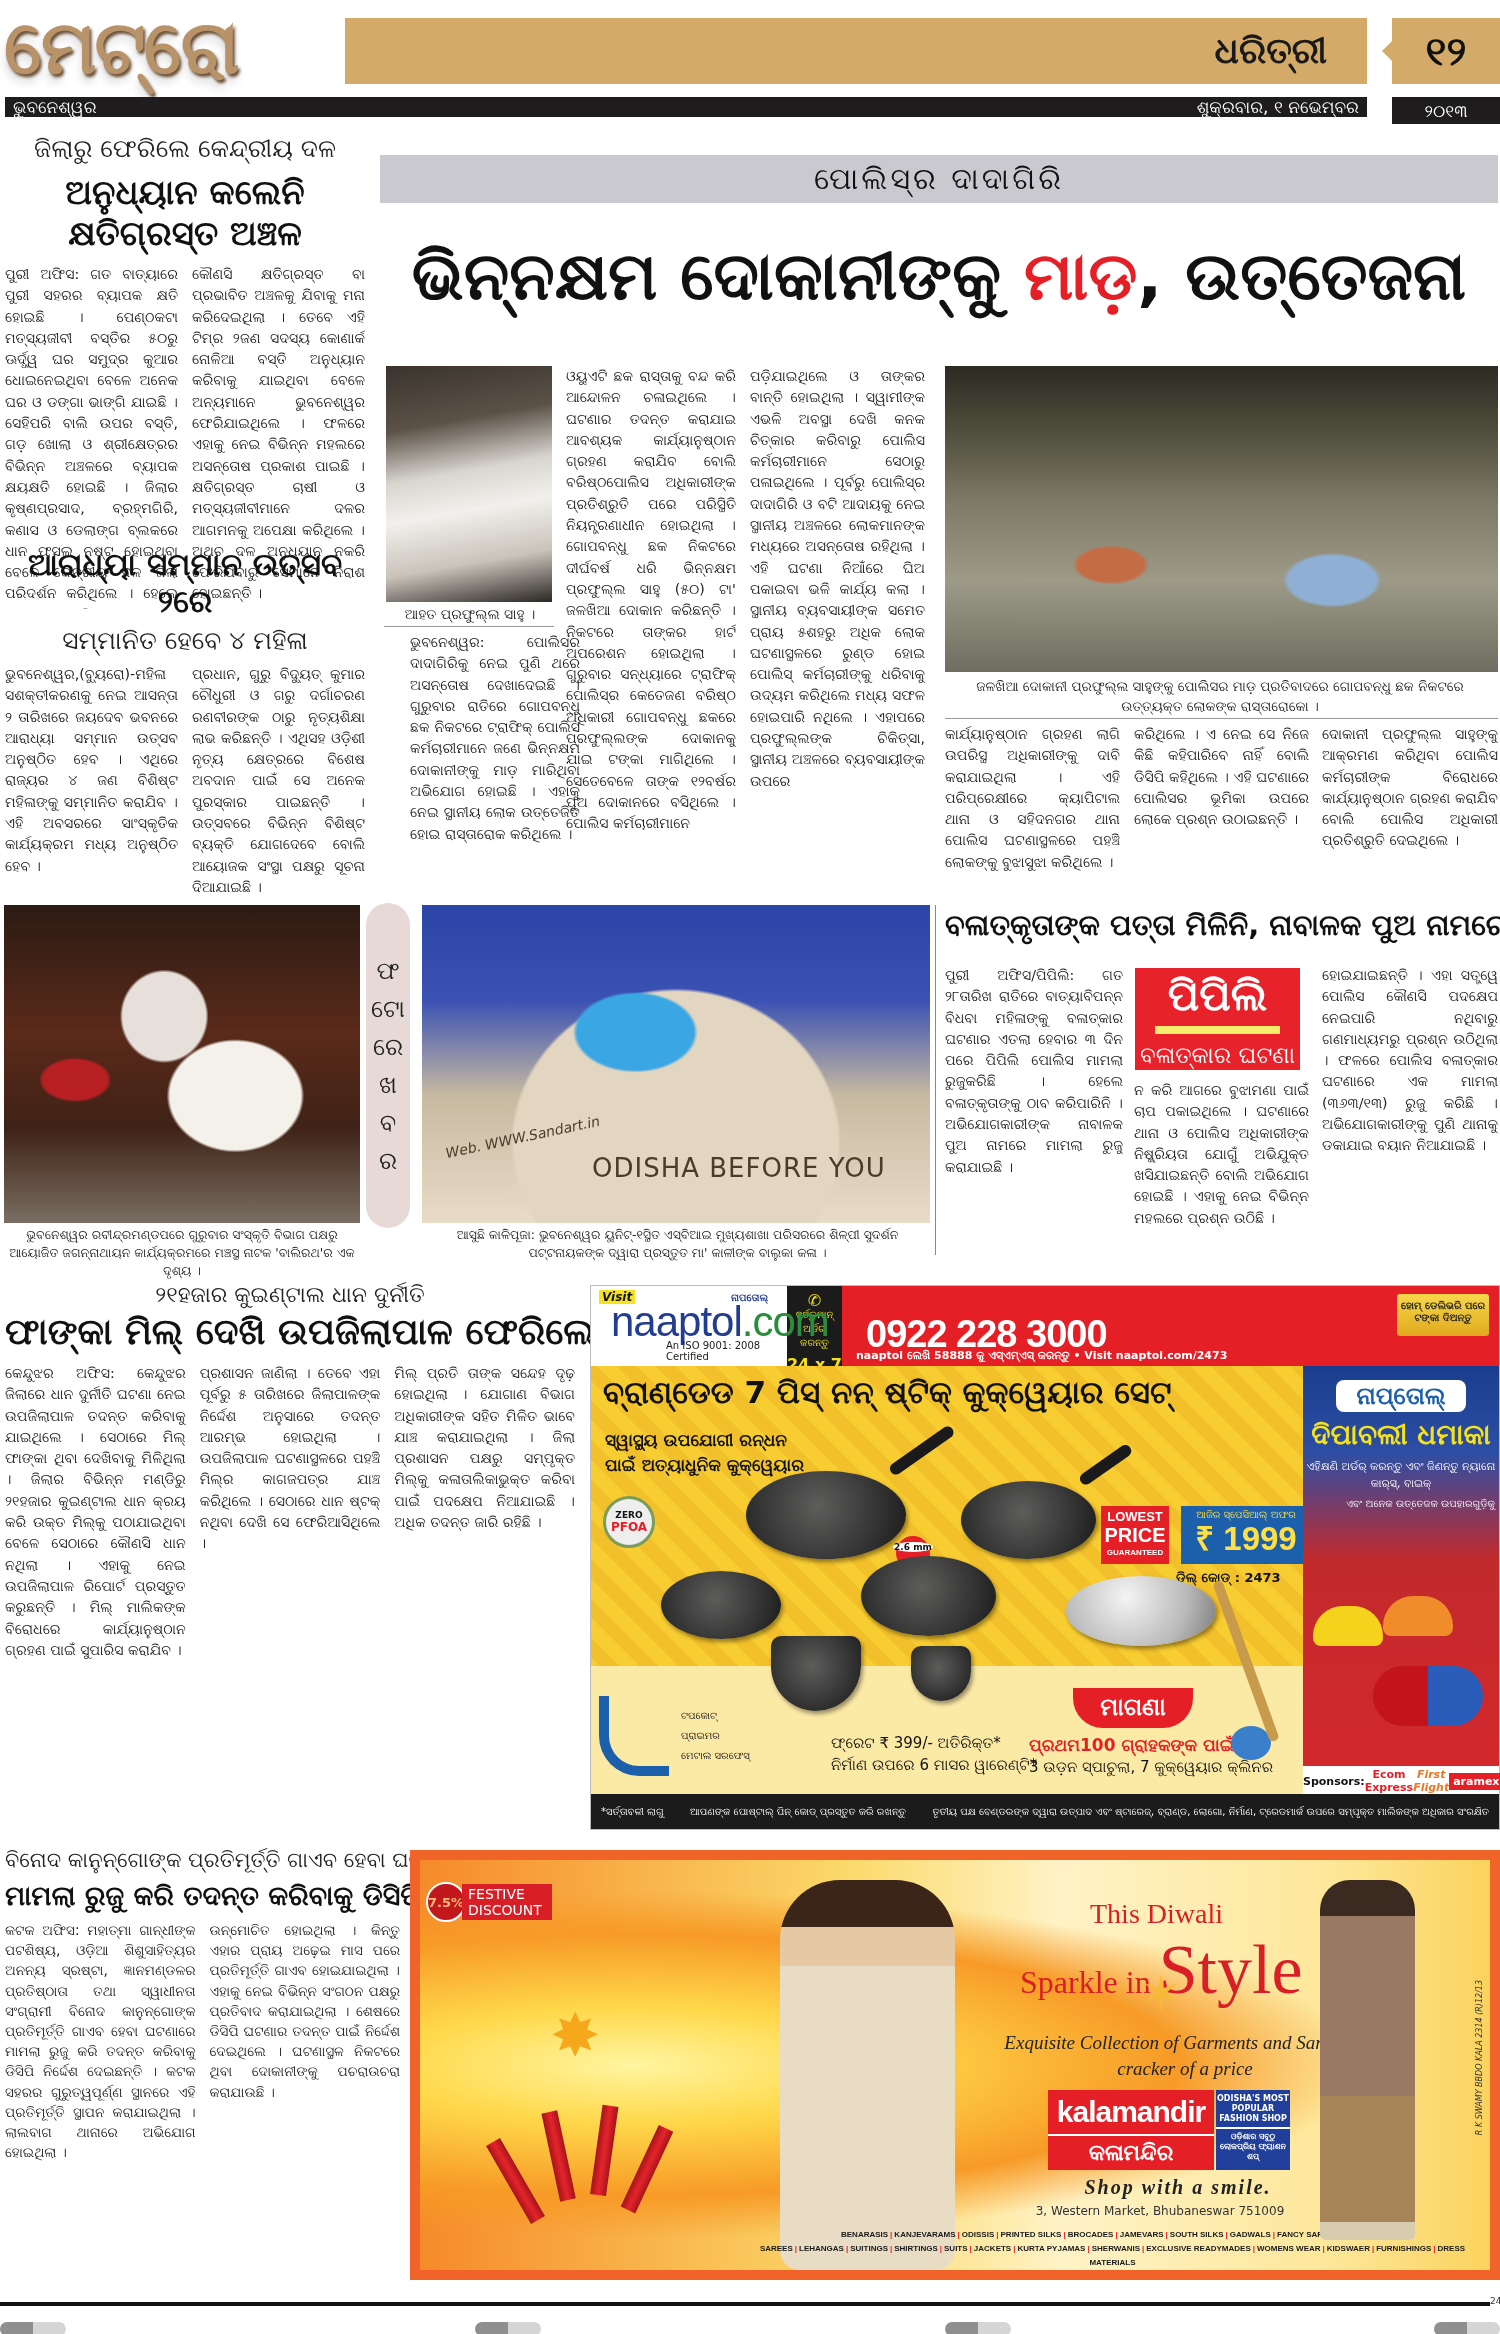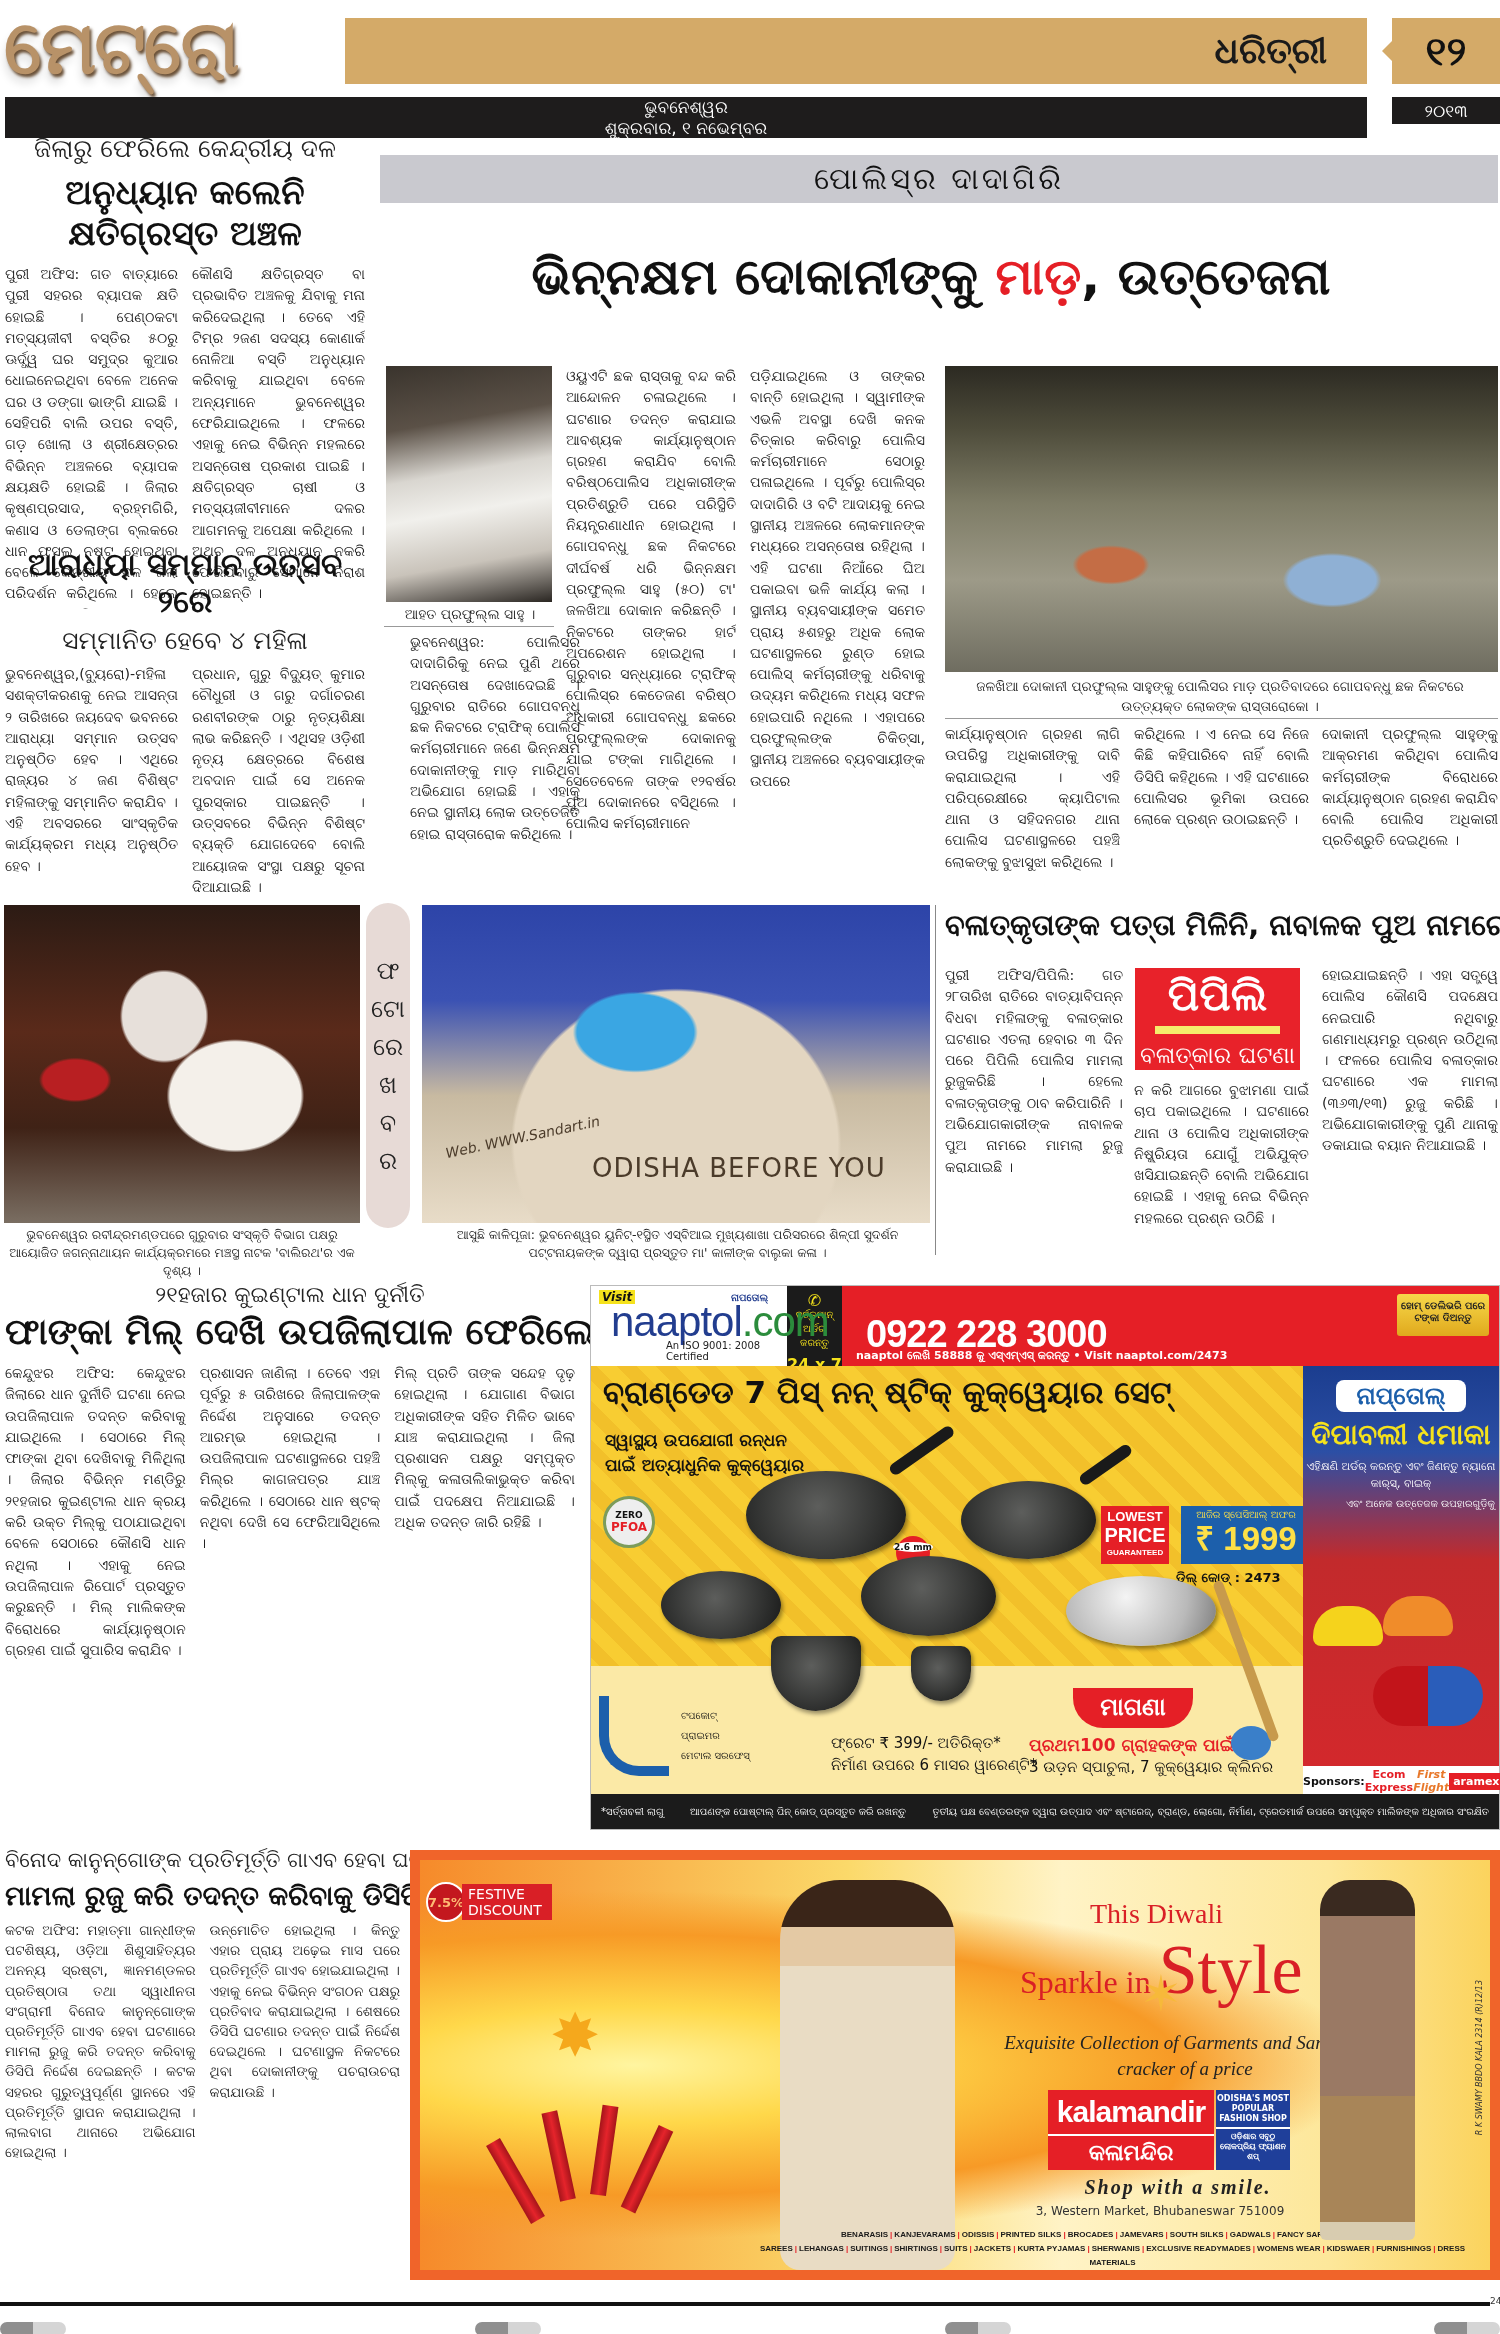--- a/index.html
+++ b/index.html
@@ -5,21 +5,21 @@
   * { box-sizing: border-box; margin: 0; padding: 0; }
   body { width: 1500px; height: 2334px; background: #fff; font-family: "DejaVu Sans", sans-serif; color: #111; position: relative; overflow: hidden; }
   .abs { position: absolute; }
   
   .logo { left: 4px; top: 2px; width: 330px; height: 95px; font-family: "DejaVu Serif", serif; font-size: 74px; font-weight: bold; color: #b89268; letter-spacing: -2px; text-shadow: 2px 3px 3px #6b5137, 0 8px 10px rgba(0,0,0,0.15); line-height: 90px; }
   .gold-band { left: 345px; top: 18px; width: 1022px; height: 66px; background: #d4aa68; display: flex; justify-content: flex-end; align-items: center; padding-right: 40px; }
   .gold-band span { font-size: 36px; font-weight: bold; color: #1a1a1a; }
   .page-tab { left: 1392px; top: 18px; width: 108px; height: 66px; background: #d4aa68; display: flex; align-items: center; justify-content: center; }
   .page-tab::before { content: ""; position: absolute; left: -10px; top: 23px; border-top: 10px solid transparent; border-bottom: 10px solid transparent; border-right: 10px solid #d4aa68; }
   .page-tab span { font-size: 40px; font-weight: bold; }
-  .dark-band { left: 5px; top: 97px; width: 1362px; height: 41px; background: #1e1c1c; color: #fff; font-size: 17px; display: flex; justify-content: space-between; align-items: center; padding: 0 8px; flex-direction: column; }
+  .dark-band { left: 5px; top: 97px; width: 1362px; height: 20px; background: #1e1c1c; color: #fff; font-size: 17px; display: flex; justify-content: space-between; align-items: center; padding: 0 8px; }
   .year-band { left: 1392px; top: 97px; width: 108px; height: 27px; background: #1e1c1c; color: #fff; font-size: 17px; display: flex; align-items: center; justify-content: center; }
   
   .kicker { text-align: center; font-size: 25px; color: #222; }
   .headline { text-align: center; font-weight: bold; color: #111; }
   .col-text { font-size: 14.2px; line-height: 21.3px; color: #222; text-align: justify; overflow: hidden; }
   .cols2 { display: flex; gap: 14px; }
   .cols2 > div { flex: 1; }
   .caption { font-size: 13.5px; color: #222; text-align: center; line-height: 20px; }
   .rule { background: #999; height: 1px; }
   .vrule { background: #888; width: 1px; }
@@ -146,21 +146,21 @@
   <div class="kicker" style="font-size:25px;margin-top:6px;">ସମ୍ମାନିତ ହେବେ ୪ ମହିଳା</div>
   <div class="cols2" style="margin-top:8px;height:252px;">
     <div class="col-text">ଭୁବନେଶ୍ୱର,(ବ୍ୟୁରୋ)-ମହିଳା ସଶକ୍ତୀକରଣକୁ ନେଇ ଆସନ୍ତା ୨ ତାରିଖରେ ଜୟଦେବ ଭବନରେ ଆରାଧ୍ୟା ସମ୍ମାନ ଉତ୍ସବ ଅନୁଷ୍ଠିତ ହେବ । ଏଥିରେ ରାଜ୍ୟର ୪ ଜଣ ବିଶିଷ୍ଟ ମହିଳାଙ୍କୁ ସମ୍ମାନିତ କରାଯିବ । ଏହି ଅବସରରେ ସାଂସ୍କୃତିକ କାର୍ଯ୍ୟକ୍ରମ ମଧ୍ୟ ଅନୁଷ୍ଠିତ ହେବ ।</div>
     <div class="col-text">ପ୍ରଧାନ, ଗୁରୁ ବିଦ୍ୟୁତ୍ କୁମାର ଚୌଧୁରୀ ଓ ଗରୁ ଦର୍ଗାଚରଣ ରଣବୀରଙ୍କ ଠାରୁ ନୃତ୍ୟଶିକ୍ଷା ଲାଭ କରିଛନ୍ତି । ଏଥିସହ ଓଡ଼ିଶୀ ନୃତ୍ୟ କ୍ଷେତ୍ରରେ ବିଶେଷ ଅବଦାନ ପାଇଁ ସେ ଅନେକ ପୁରସ୍କାର ପାଇଛନ୍ତି । ଉତ୍ସବରେ ବିଭିନ୍ନ ବିଶିଷ୍ଟ ବ୍ୟକ୍ତି ଯୋଗଦେବେ ବୋଲି ଆୟୋଜକ ସଂସ୍ଥା ପକ୍ଷରୁ ସୂଚନା ଦିଆଯାଇଛି ।</div>
   </div>
 </div>
 
 <div class="abs" style="left:380px;top:155px;width:1118px;height:48px;background:#c9c9cf;display:flex;align-items:center;justify-content:center;">
   <span style="font-size:30px;letter-spacing:3px;">ପୋଲିସ୍‌ର ଦାଦାଗିରି</span>
 </div>
-<div class="abs headline" style="left:372px;top:212px;width:1118px;font-size:50px;line-height:130px;white-space:nowrap;">
+<div class="abs headline" style="left:380px;top:212px;width:1118px;font-size:66px;line-height:130px;white-space:nowrap;">
   <span>ଭିନ୍ନକ୍ଷମ ଦୋକାନୀଙ୍କୁ </span><span style="color:#e51f26;">ମାଡ଼</span><span>, ଉତ୍ତେଜନା</span>
 </div>
 <div class="abs photo ph-man" style="left:386px;top:366px;width:166px;height:236px;"></div>
 <div class="abs caption" style="left:380px;top:604px;width:180px;font-size:14px;">ଆହତ ପ୍ରଫୁଲ୍ଲ ସାହୁ ।</div>
 <div class="abs rule" style="left:384px;top:626px;width:170px;"></div>
 <div class="abs col-text" style="left:384px;top:632px;width:170px;height:248px;margin-left:26px;">ଭୁବନେଶ୍ୱର: ପୋଲିସର ଦାଦାଗିରିକୁ ନେଇ ପୁଣି ଥରେ ଅସନ୍ତୋଷ ଦେଖାଦେଇଛି । ଗୁରୁବାର ରାତିରେ ଗୋପବନ୍ଧୁ ଛକ ନିକଟରେ ଟ୍ରାଫିକ୍ ପୋଲିସ କର୍ମଚାରୀମାନେ ଜଣେ ଭିନ୍ନକ୍ଷମ ଦୋକାନୀଙ୍କୁ ମାଡ଼ ମାରିଥିବା ଅଭିଯୋଗ ହୋଇଛି । ଏହାକୁ ନେଇ ସ୍ଥାନୀୟ ଲୋକ ଉତ୍ତେଜିତ ହୋଇ ରାସ୍ତାରୋକ କରିଥିଲେ ।</div>
 <div class="abs col-text" style="left:566px;top:366px;width:170px;height:514px;">ଓୟୁଏଟି ଛକ ରାସ୍ତାକୁ ବନ୍ଦ କରି ଆନ୍ଦୋଳନ ଚଳାଇଥିଲେ । ଘଟଣାର ତଦନ୍ତ କରାଯାଇ ଆବଶ୍ୟକ କାର୍ଯ୍ୟାନୁଷ୍ଠାନ ଗ୍ରହଣ କରାଯିବ ବୋଲି ବରିଷ୍ଠପୋଲିସ ଅଧିକାରୀଙ୍କ ପ୍ରତିଶ୍ରୁତି ପରେ ପରିସ୍ଥିତି ନିୟନ୍ତ୍ରଣାଧୀନ ହୋଇଥିଲା । ଗୋପବନ୍ଧୁ ଛକ ନିକଟରେ ଦୀର୍ଘବର୍ଷ ଧରି ଭିନ୍ନକ୍ଷମ ପ୍ରଫୁଲ୍ଲ ସାହୁ (୫୦) ଟା' ଜଳଖିଆ ଦୋକାନ କରିଛନ୍ତି । ନିକଟରେ ତାଙ୍କର ହାର୍ଟ ଅପରେଶନ ହୋଇଥିଲା । ଗୁରୁବାର ସନ୍ଧ୍ୟାରେ ଟ୍ରାଫିକ୍ ପୋଲିସ୍‌ର କେତେଜଣ ବରିଷ୍ଠ ଅଧିକାରୀ ଗୋପବନ୍ଧୁ ଛକରେ ପ୍ରଫୁଲ୍ଲଙ୍କ ଦୋକାନକୁ ଯାଇ ଟଙ୍କା ମାଗିଥିଲେ । ସେତେବେଳେ ତାଙ୍କ ୧୨ବର୍ଷର ପୁଅ ଦୋକାନରେ ବସିଥିଲେ । ପୋଲିସ କର୍ମଚାରୀମାନେ</div>
 <div class="abs col-text" style="left:750px;top:366px;width:175px;height:514px;">ପଡ଼ିଯାଇଥିଲେ ଓ ତାଙ୍କର ବାନ୍ତି ହୋଇଥିଲା । ସ୍ୱାମୀଙ୍କ ଏଭଳି ଅବସ୍ଥା ଦେଖି କନକ ଚିତ୍କାର କରିବାରୁ ପୋଲିସ କର୍ମଚାରୀମାନେ ସେଠାରୁ ପଳାଇଥିଲେ । ପୂର୍ବରୁ ପୋଲିସ୍‌ର ଦାଦାଗିରି ଓ ବଟି ଆଦାୟକୁ ନେଇ ସ୍ଥାନୀୟ ଅଞ୍ଚଳରେ ଲୋକମାନଙ୍କ ମଧ୍ୟରେ ଅସନ୍ତୋଷ ରହିଥିଲା । ଏହି ଘଟଣା ନିଆଁରେ ଘିଅ ପକାଇବା ଭଳି କାର୍ଯ୍ୟ କଲା । ସ୍ଥାନୀୟ ବ୍ୟବସାୟୀଙ୍କ ସମେତ ପ୍ରାୟ ୫ଶହରୁ ଅଧିକ ଲୋକ ଘଟଣାସ୍ଥଳରେ ରୁଣ୍ଡ ହୋଇ ପୋଲିସ୍ କର୍ମଚାରୀଙ୍କୁ ଧରିବାକୁ ଉଦ୍ୟମ କରିଥିଲେ ମଧ୍ୟ ସଫଳ ହୋଇପାରି ନଥିଲେ । ଏହାପରେ ପ୍ରଫୁଲ୍ଲଙ୍କ ଚିକିତ୍ସା, ସ୍ଥାନୀୟ ଅଞ୍ଚଳରେ ବ୍ୟବସାୟୀଙ୍କ ଉପରେ</div>
 <div class="abs photo ph-crowd" style="left:945px;top:366px;width:553px;height:306px;"></div>
 <div class="abs caption" style="left:960px;top:676px;width:520px;font-size:13.5px;">ଜଳଖିଆ ଦୋକାନୀ ପ୍ରଫୁଲ୍ଲ ସାହୁଙ୍କୁ ପୋଲିସର ମାଡ଼ ପ୍ରତିବାଦରେ ଗୋପବନ୍ଧୁ ଛକ ନିକଟରେ ଉତ୍ତ୍ୟକ୍ତ ଲୋକଙ୍କ ରାସ୍ତାରୋକୋ ।</div>

